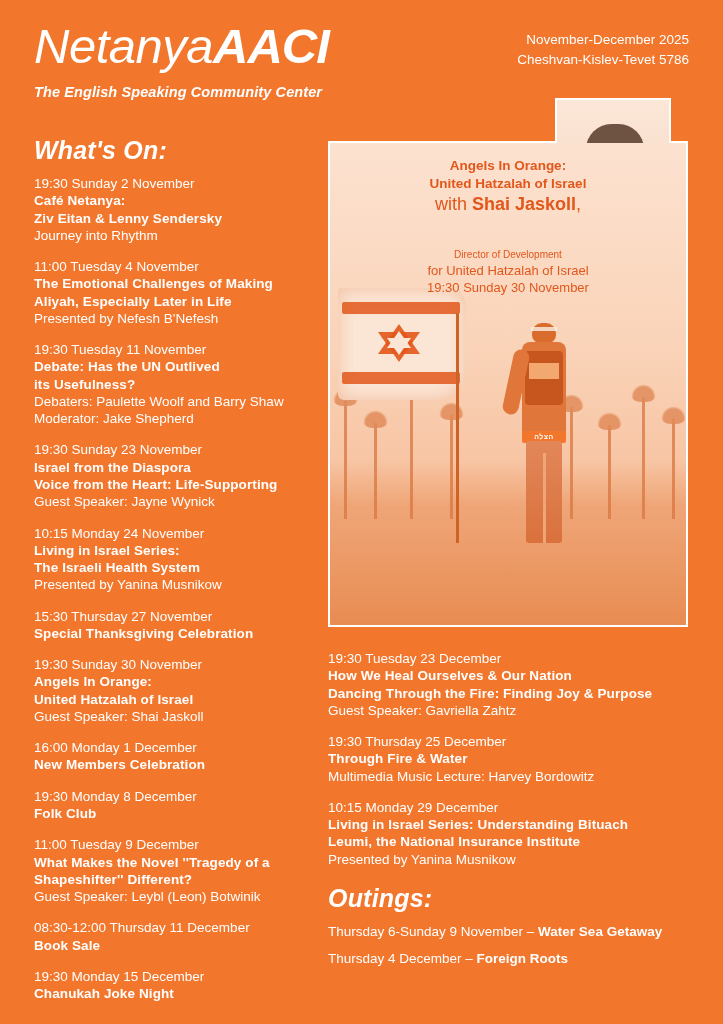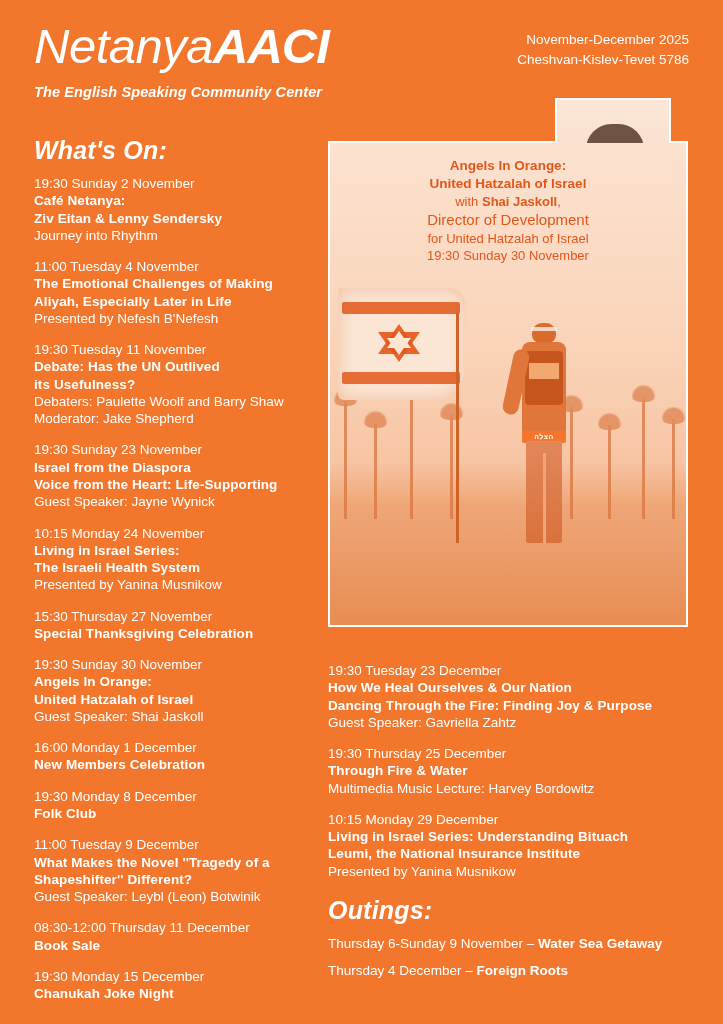--- a/index.html
+++ b/index.html
@@ -107,23 +107,23 @@
   .poster-text {
     position: relative;
     z-index: 3;
     text-align: center;
     padding: 14px 10px 0 10px;
     color: #E2571B;
     line-height: 1.32;
   }
   .pt-l1 { font-size: 13.5px; font-weight: bold; }
   .pt-l2 { font-size: 13.5px; font-weight: bold; }
-  .pt-l3 { font-size: 13px; }
+  .pt-l3 { font-size: 18px; }
   .pt-l3 b { font-weight: bold; }
-  .pt-l4 { font-size: 15px; }
+  .pt-l4 { font-size: 10px; margin-top: 32px; }
   .pt-l5 { font-size: 13px; }
   .pt-l6 { font-size: 13px; }
 
   
   .scene { position: absolute; inset: 0; z-index: 1; }
   .sky {
     position: absolute; left: 0; right: 0; top: 0; height: 78%;
     background: linear-gradient(#FCE2D0 0%, #FAD3B8 55%, #F6BE9A 100%);
   }
   .ground {
@@ -472,21 +472,21 @@
     <div class="pr-mouth"></div>
     <div class="pr-nose"></div>
     <div class="pr-eye l"></div>
     <div class="pr-eye r"></div>
     <div class="pr-brow l"></div>
     <div class="pr-brow r"></div>
     <div class="pr-hair"></div>
   </div>
 
   <div class="col-right">
-    <div class="events" style="margin-top:12px">
+    <div class="events" style="margin-top:0">
         <div class="event">
           <div class="ev-time">19:30 Tuesday 23 December</div>
           <div class="ev-title">How We Heal Ourselves &amp; Our Nation</div>
           <div class="ev-title">Dancing Through the Fire: Finding Joy &amp; Purpose</div>
           <div class="ev-note">Guest Speaker: Gavriella Zahtz</div>
         </div>
         <div class="event">
           <div class="ev-time">19:30 Thursday 25 December</div>
           <div class="ev-title">Through Fire &amp; Water</div>
           <div class="ev-note">Multimedia Music Lecture: Harvey Bordowitz</div>

